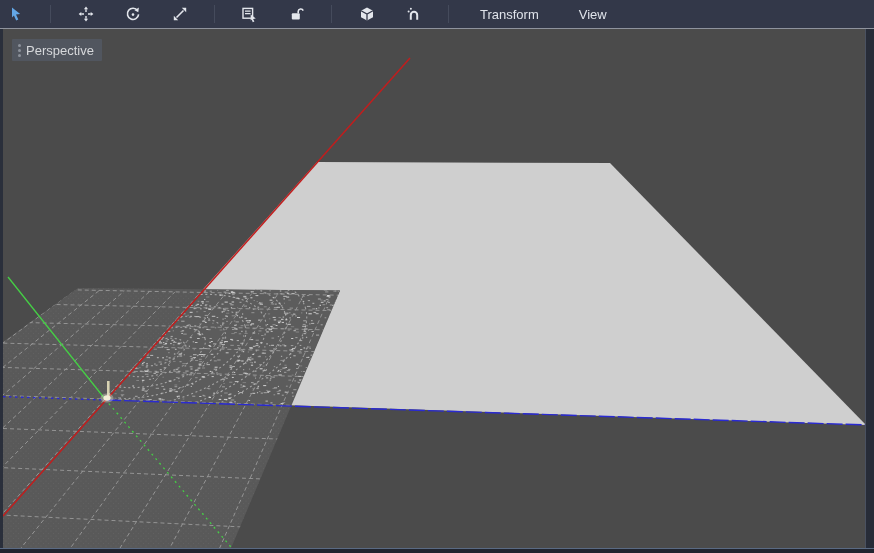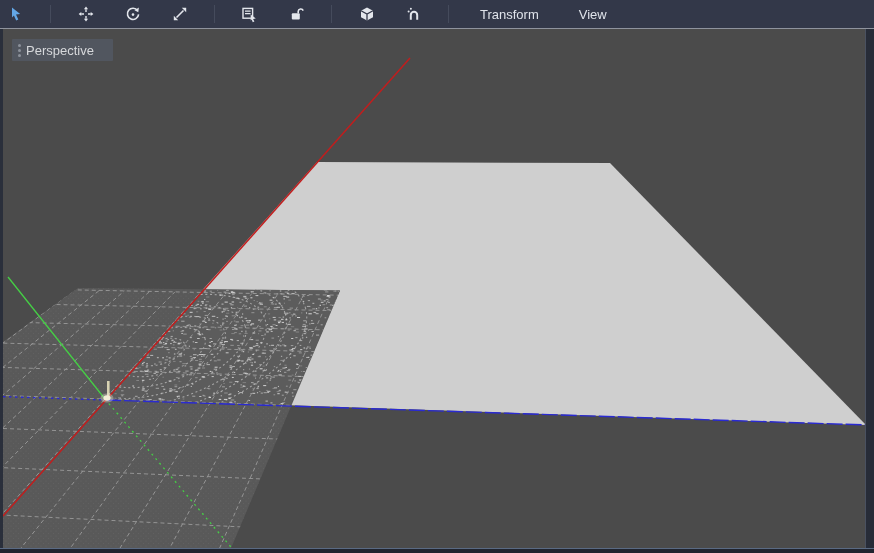--- a/index.html
+++ b/index.html
@@ -15,21 +15,21 @@
   .sep{width:1px;height:18px;background:#454b5c;margin:0 3px;}
   .menu{color:#dfe3ea;font-size:13px;padding:0 12px;height:28px;display:flex;align-items:center;}
   
   .edge-left{position:absolute;left:0;top:29px;bottom:0;width:3px;background:#2a2f3b;z-index:4;}
   .edge-right{position:absolute;right:0;top:29px;bottom:0;width:8px;background:#272c38;
               border-left:1px solid #4a5160;z-index:4;}
   .edge-bottom{position:absolute;left:0;right:0;bottom:0;height:4px;background:#20242f;
                border-top:1px solid #5a6a83;z-index:4;}
   
   .cam-pill{position:absolute;left:12px;top:39px;height:22px;background:#51565f;
-            border-radius:1px;display:flex;align-items:center;padding:0 19px 0 6px;z-index:6;}
+            border-radius:1px;display:flex;align-items:center;padding:0 8px 0 6px;z-index:6;}
   .cam-pill .grip{display:flex;flex-direction:column;gap:2px;margin-right:5px;}
   .cam-pill .grip i{width:3px;height:3px;border-radius:50%;background:#8d929b;display:block;}
   .cam-pill .label{color:#d6d8db;font-size:13px;white-space:nowrap;}
 </style>
 </head>
 <body>
 
 <div class="app">
 
   <svg id="scene" xmlns="http://www.w3.org/2000/svg">

